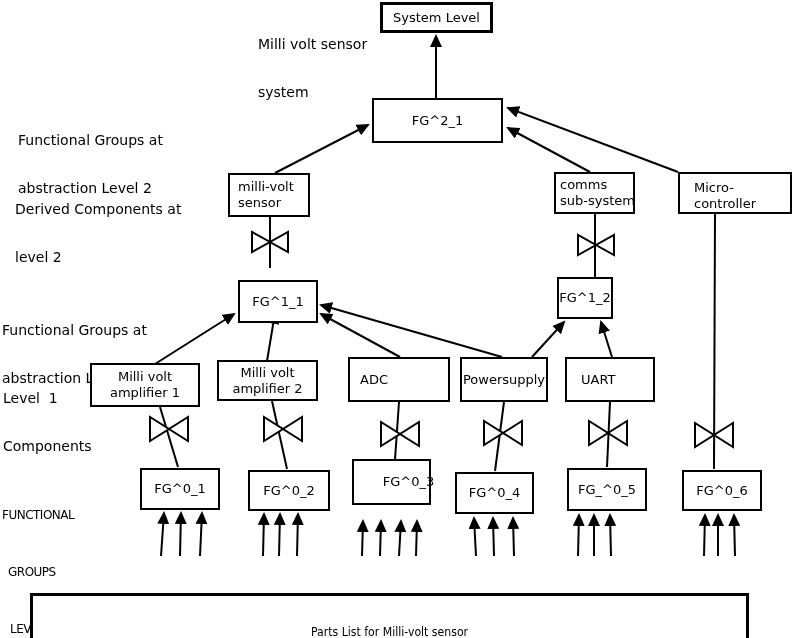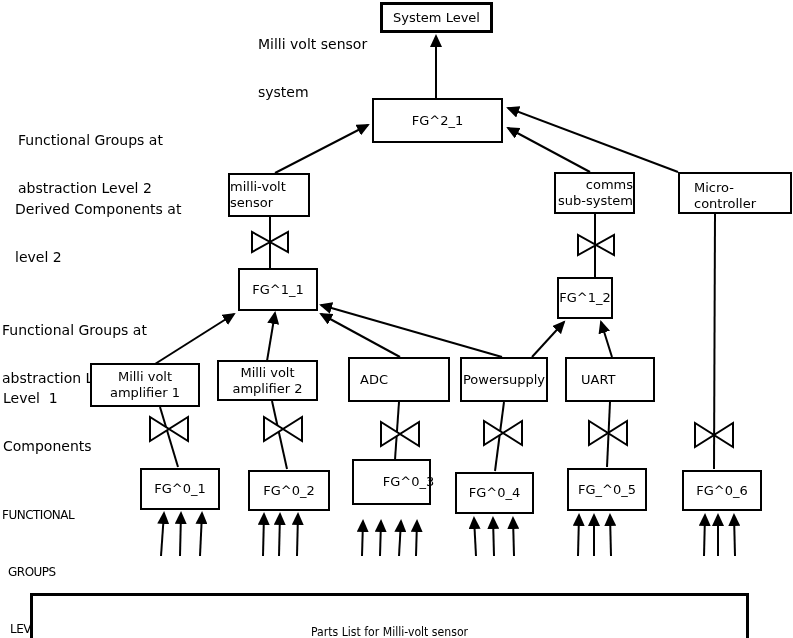--- a/index.html
+++ b/index.html
@@ -117,36 +117,36 @@
   </div>
 
   <div class="node thick" style="left:380px;top:2px;width:113px;height:31px;">
     <span>System Level</span>
   </div>
 
   <div class="node" style="left:372px;top:98px;width:131px;height:45px;">
     <span>FG^2_1</span>
   </div>
 
-  <div class="node left" style="left:228px;top:173px;width:82px;height:44px;">
+  <div class="node left" style="left:228px;top:173px;width:82px;height:44px;padding-left:8px;">
     <span>milli-volt</span>
     <span>sensor</span>
   </div>
 
-  <div class="node left" style="left:554px;top:172px;width:81px;height:42px;padding-left:4px;align-items:flex-end;">
+  <div class="node left" style="left:554px;top:172px;width:81px;height:42px;padding-left:4px;">
     <span>comms</span>
     <span>sub-system</span>
   </div>
 
   <div class="node left" style="left:678px;top:172px;width:114px;height:42px;padding-left:14px;justify-content:flex-end;">
     <span>Micro-</span>
     <span>controller</span>
   </div>
 
-  <div class="node" style="left:238px;top:268px;width:80px;height:43px;">
+  <div class="node" style="left:238px;top:280px;width:80px;height:43px;">
     <span>FG^1_1</span>
   </div>
 
   <div class="node" style="left:557px;top:277px;width:56px;height:42px;">
     <span>FG^1_2</span>
   </div>
 
   <div class="node" style="left:90px;top:363px;width:110px;height:44px;">
     <span>Milli volt</span>
     <span>amplifier 1</span>

